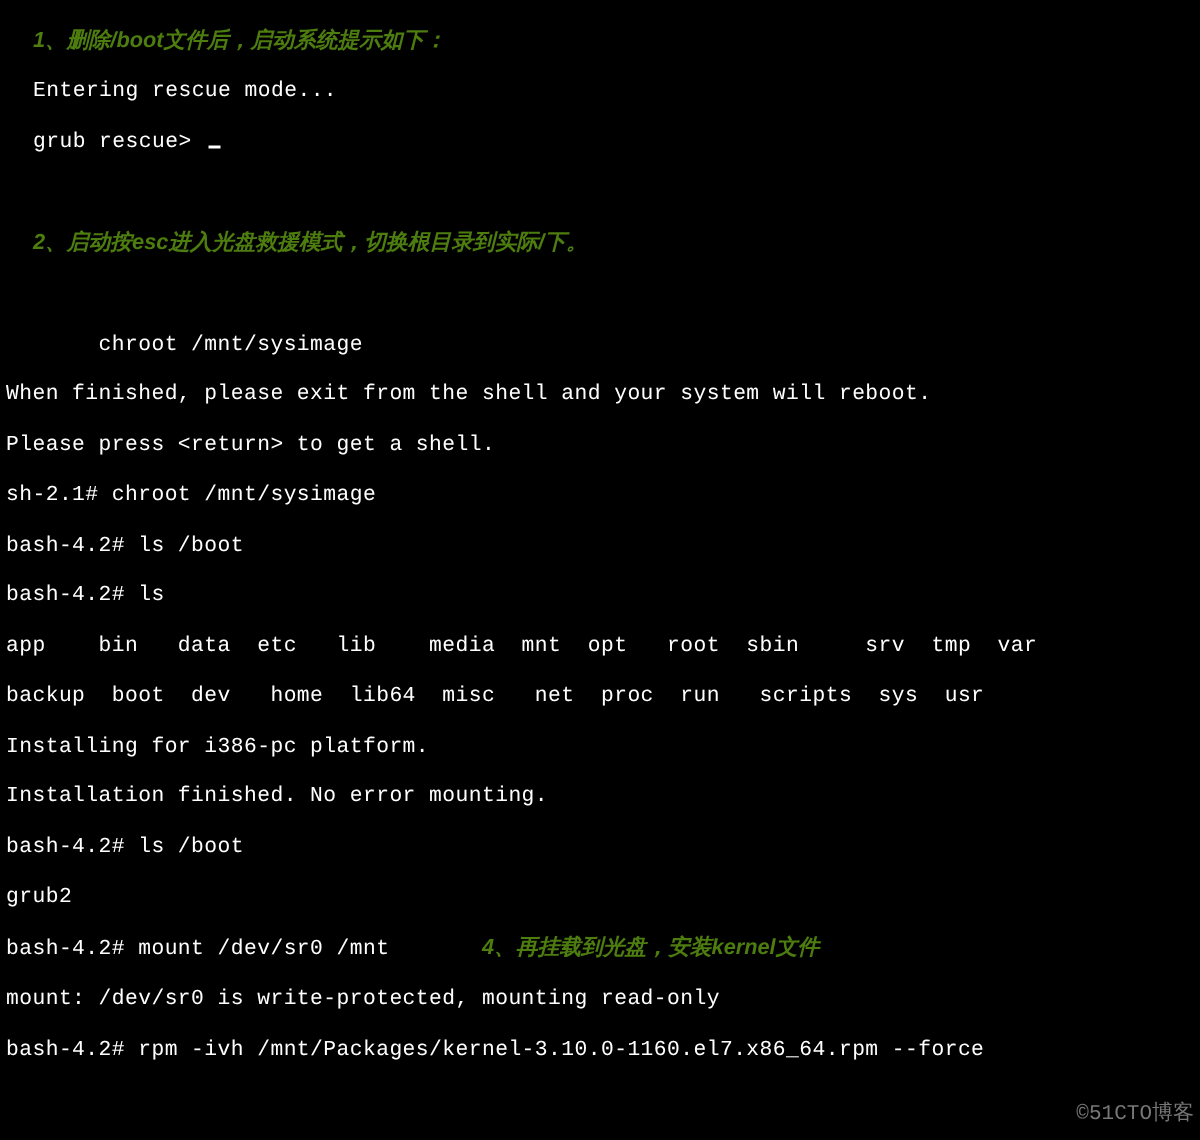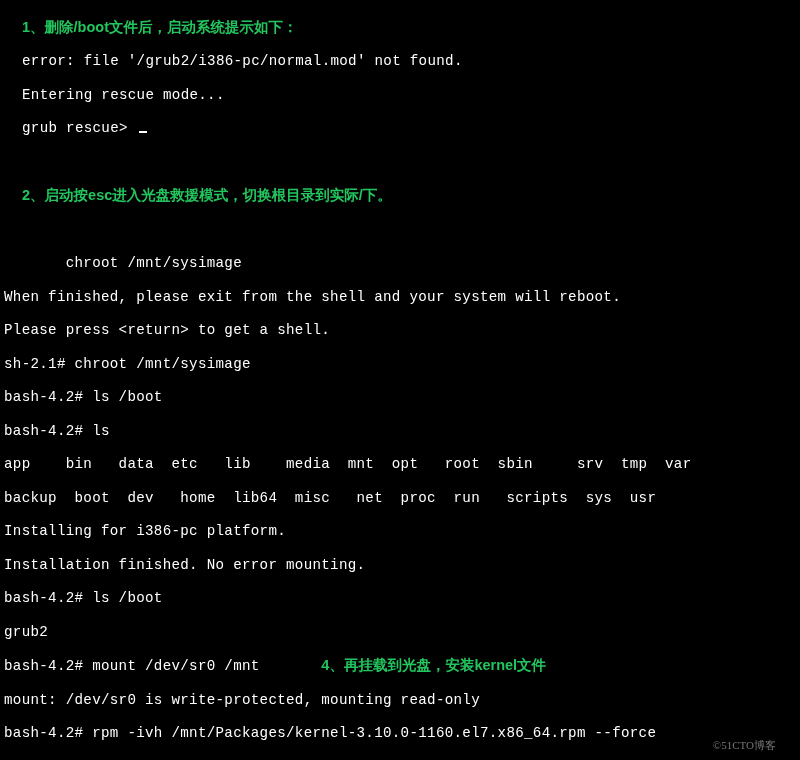--- a/index.html
+++ b/index.html
@@ -14,52 +14,52 @@
     height: 760px;
     overflow: hidden;
     position: relative;
     letter-spacing: 0.3px;
   }
   .screen {
     white-space: pre;
     padding: 2px 0 0 4px;
   }
   .ann {
-    color: #22c55e;
+    color: #4d7c0f;
     font-family: "SimHei", "Microsoft YaHei", sans-serif;
     font-weight: bold;
     font-size: 14.5px;
     letter-spacing: 0;
+    font-style: italic;
   }
   .ind1 { padding-left: 18px; }
   .ind2 { padding-left: 18px; }
   .cursor {
     display: inline-block;
     width: 8px;
     height: 2px;
     background: #fff;
     vertical-align: -1px;
     margin-left: 2px;
   }
   .watermark {
     position: absolute;
-    right: 24px;
+    right: 4px;
     bottom: 8px;
     color: #777;
-    font-family: Liberation Serif, serif;
-    font-size: 11px;
+    font-family: Liberation Mono, monospace;
+    font-size: 14px;
     letter-spacing: 0;
   }
 </style>
 </head>
 <body>
 
 <div class="screen">
 <div class="ind1"><span class="ann">1、删除/boot文件后，启动系统提示如下：</span></div>
-<div class="ind2"><span>error: file '/grub2/i386-pc/normal.mod' not found.</span></div>
 <div class="ind2"><span>Entering rescue mode...</span></div>
 <div class="ind2"><span>grub rescue&gt; </span><span class="cursor"></span></div>
 <div>&nbsp;</div>
 <div class="ind1"><span class="ann">2、启动按esc进入光盘救援模式，切换根目录到实际/下。</span></div>
 <div>&nbsp;</div>
 <div><span>       chroot /mnt/sysimage</span></div>
 <div><span>When finished, please exit from the shell and your system will reboot.</span></div>
 <div><span>Please press &lt;return&gt; to get a shell.</span></div>
 <div><span>sh-2.1# chroot /mnt/sysimage</span></div>
 <div><span>bash-4.2# ls /boot</span></div>

